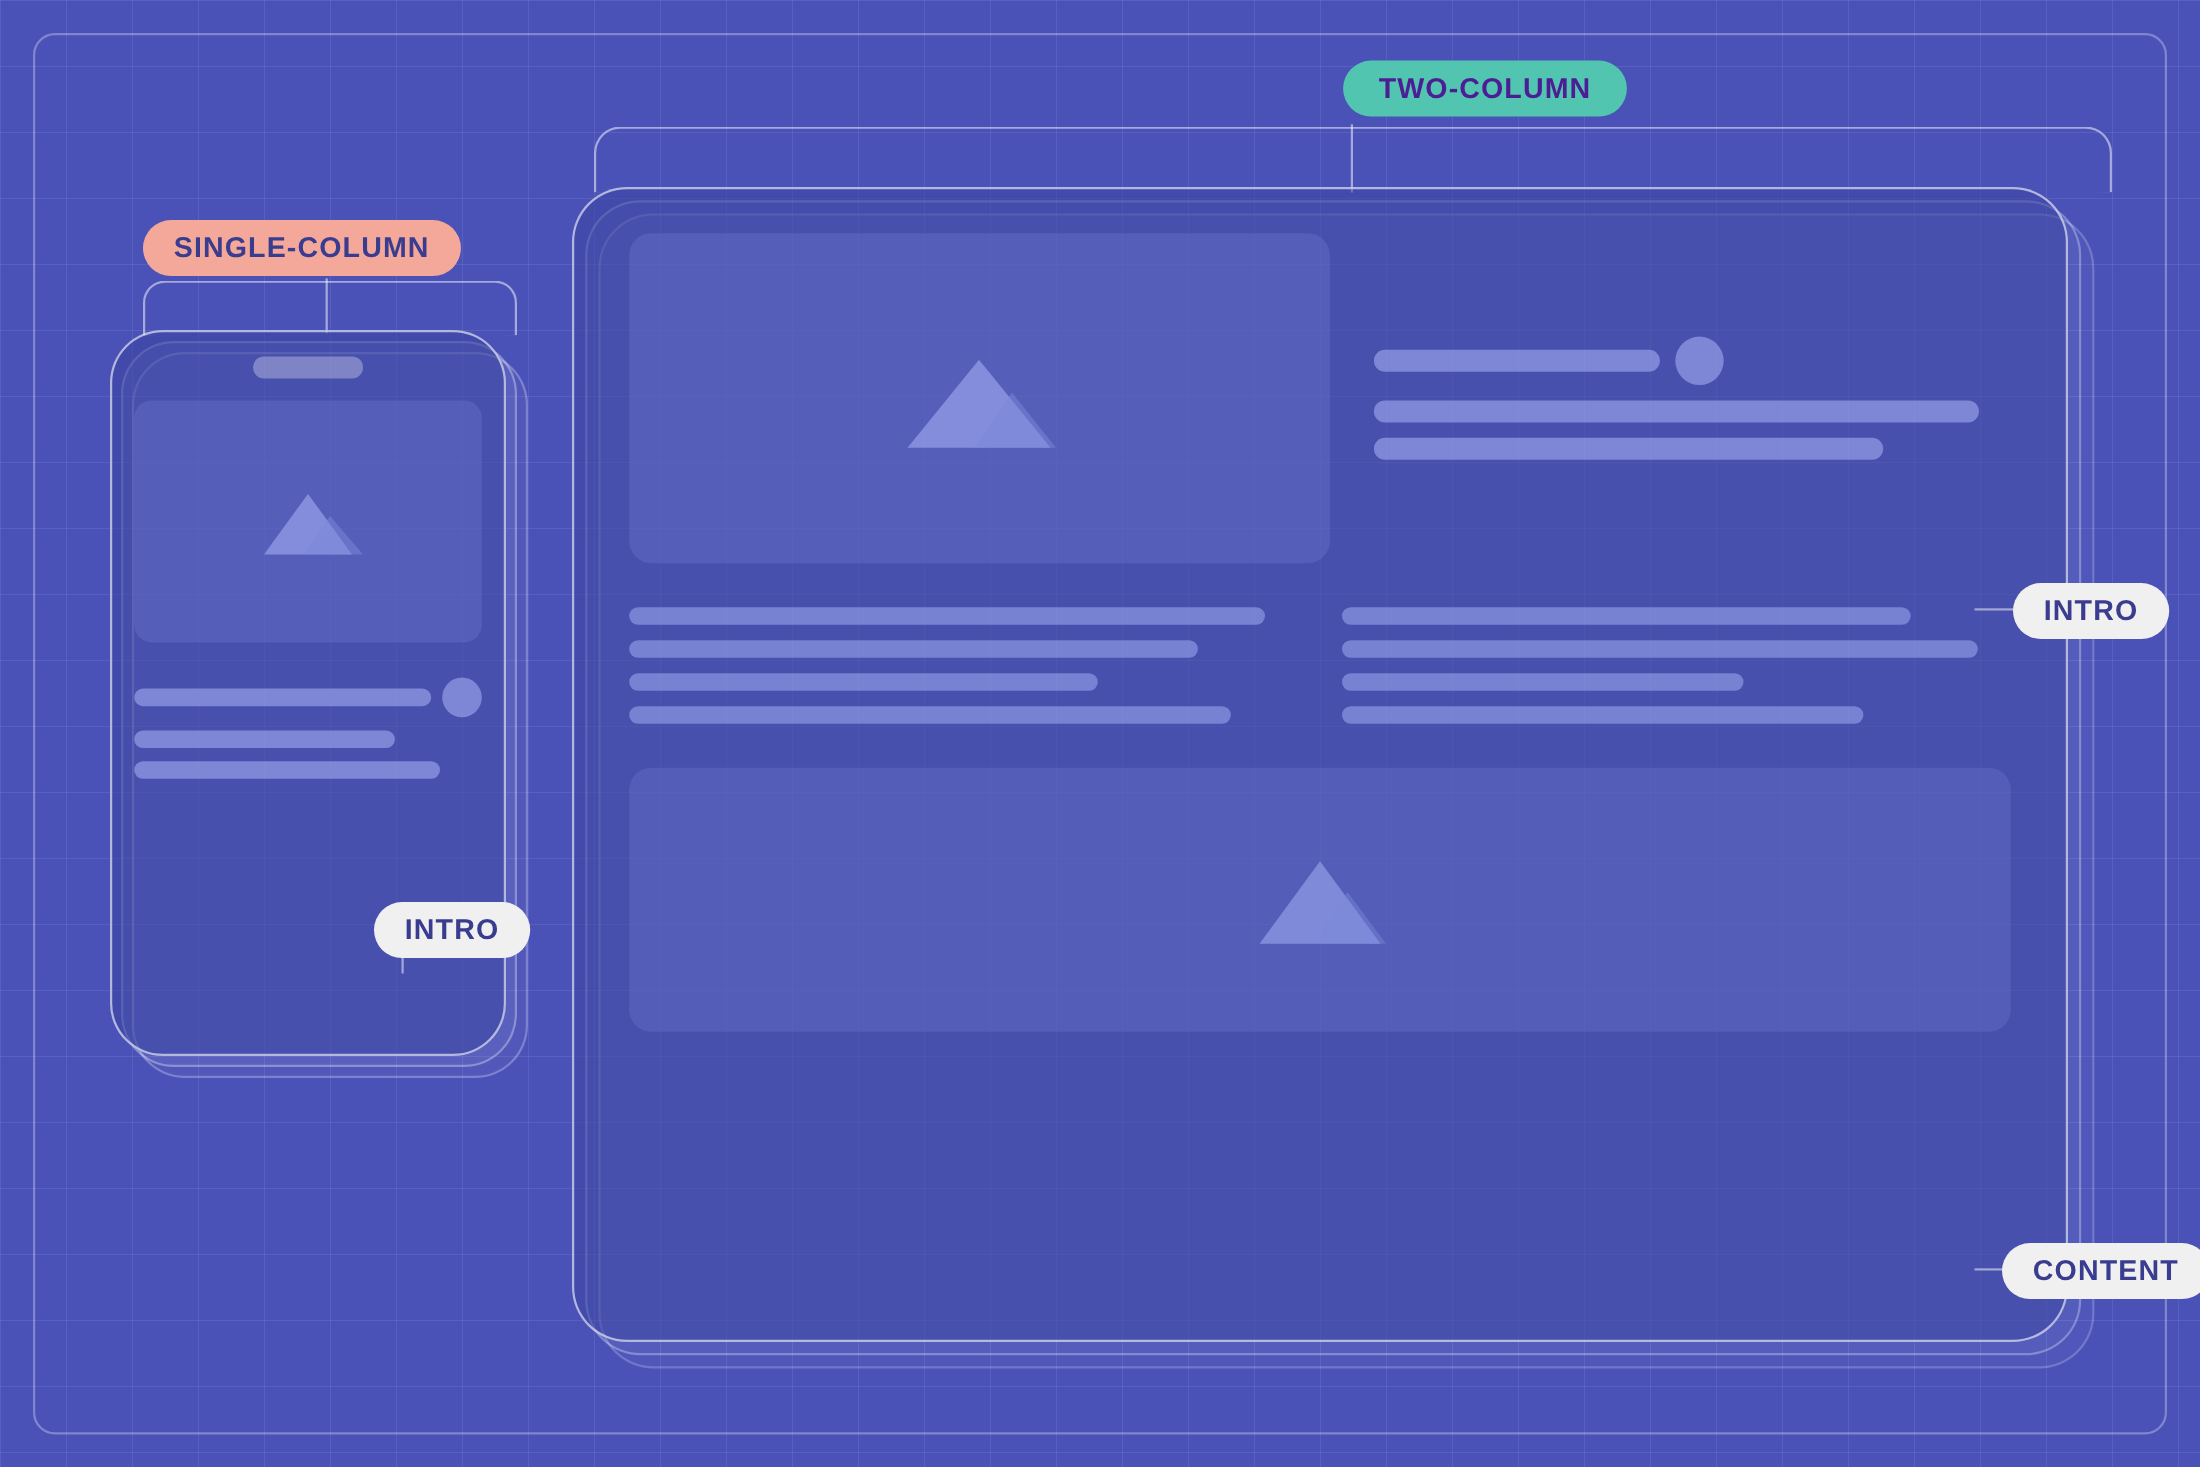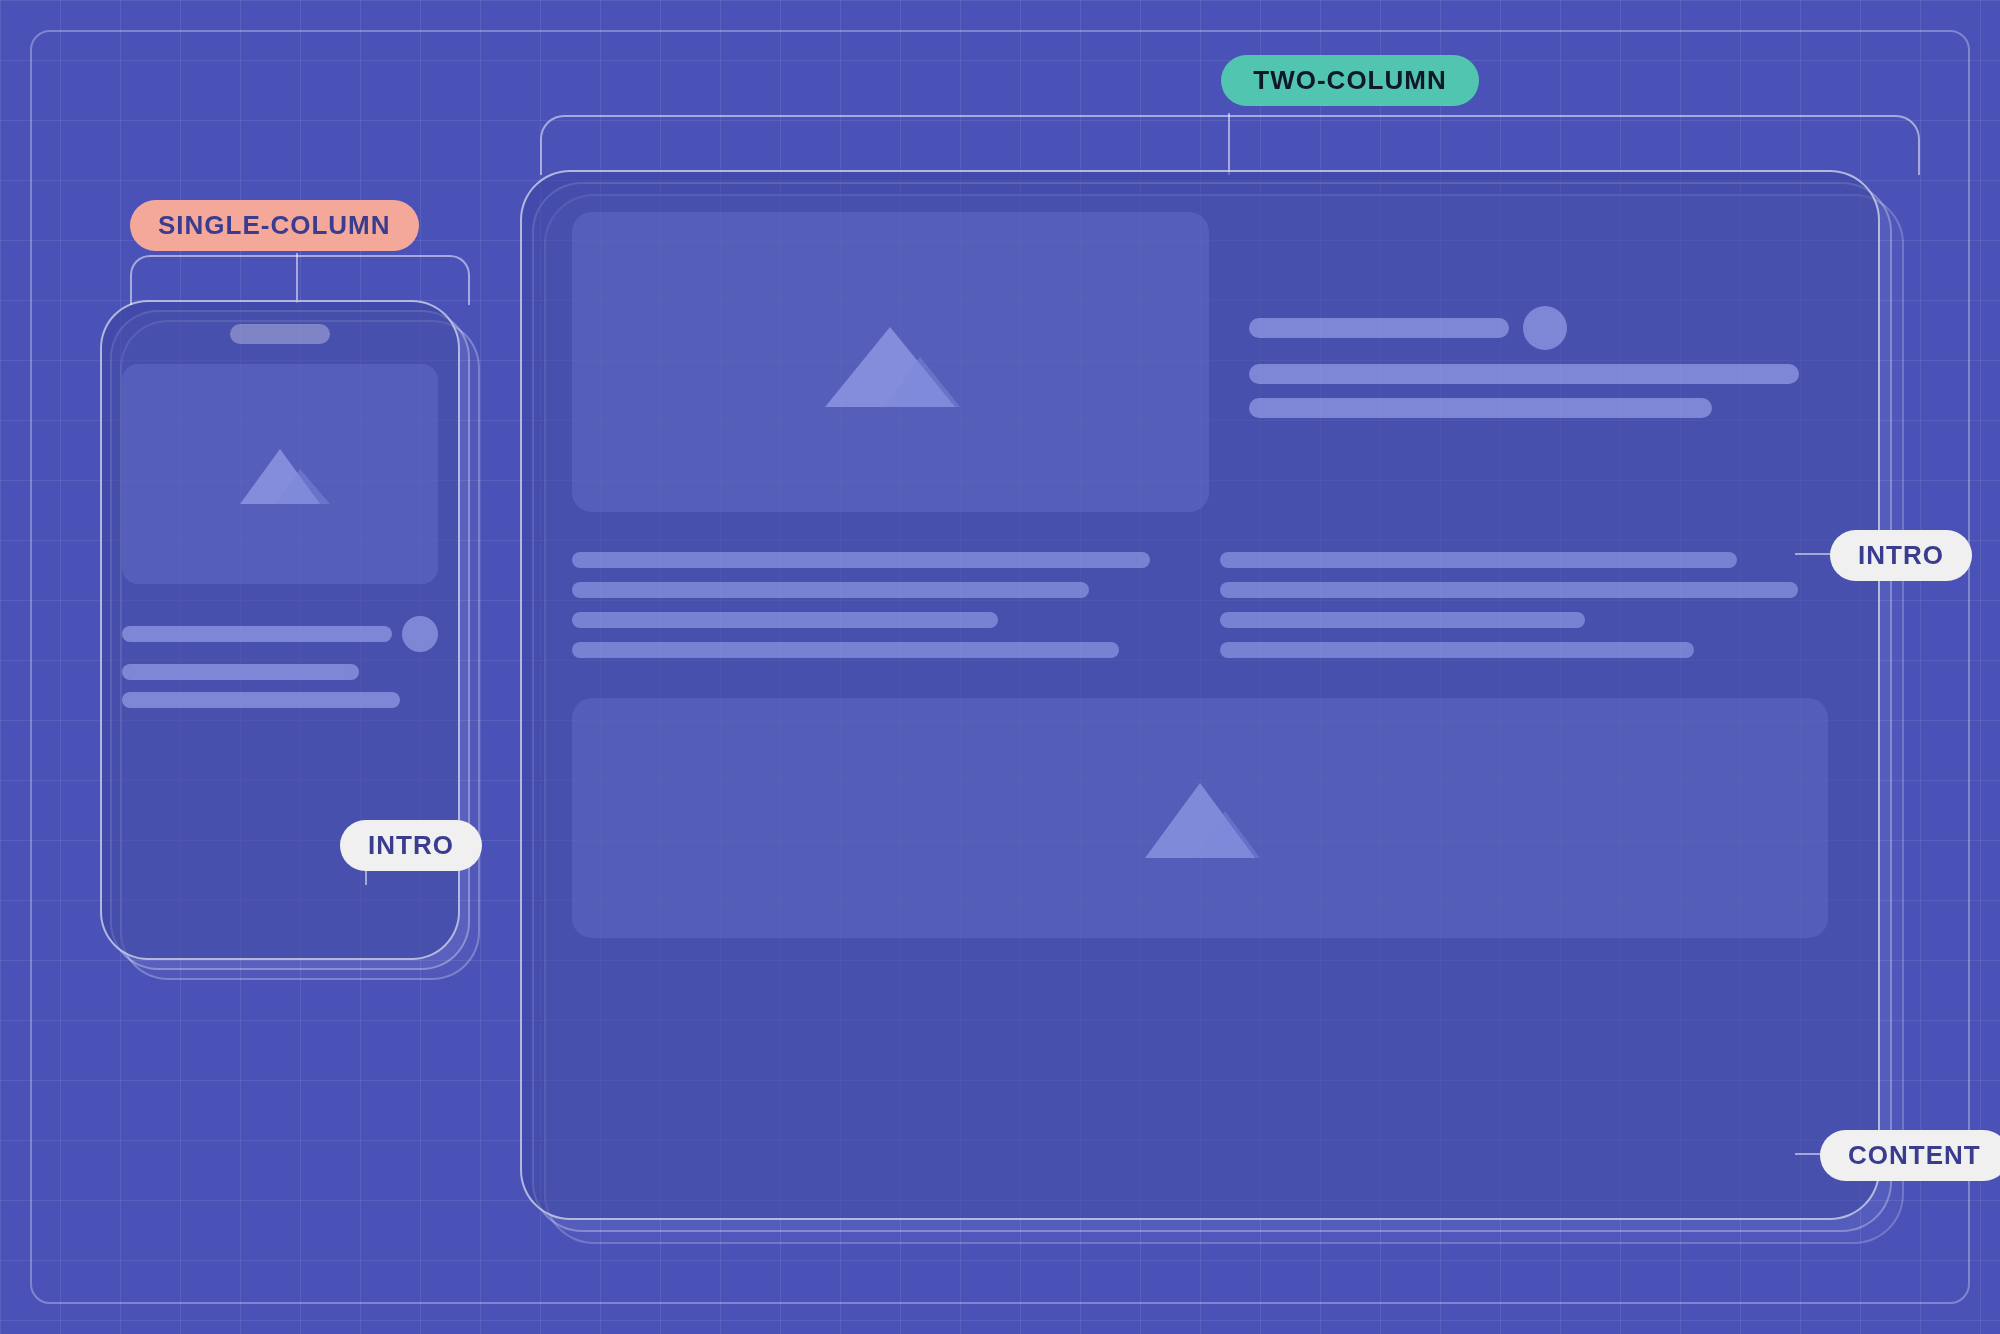--- a/index.html
+++ b/index.html
@@ -185,21 +185,21 @@
       top: 55px;
       left: 700px;
       right: 0;
       display: flex;
       justify-content: center;
       z-index: 10;
     }
 
     .two-col-label-tag {
       background: #52c5b0;
-      color: #0f172a;
+      color: #4c1d95;
       border-radius: 30px;
       padding: 10px 32px;
       font-size: 26px;
       font-weight: 900;
       letter-spacing: 1px;
     }
 
     .two-col-brace {
       position: absolute;
       top: 115px;

